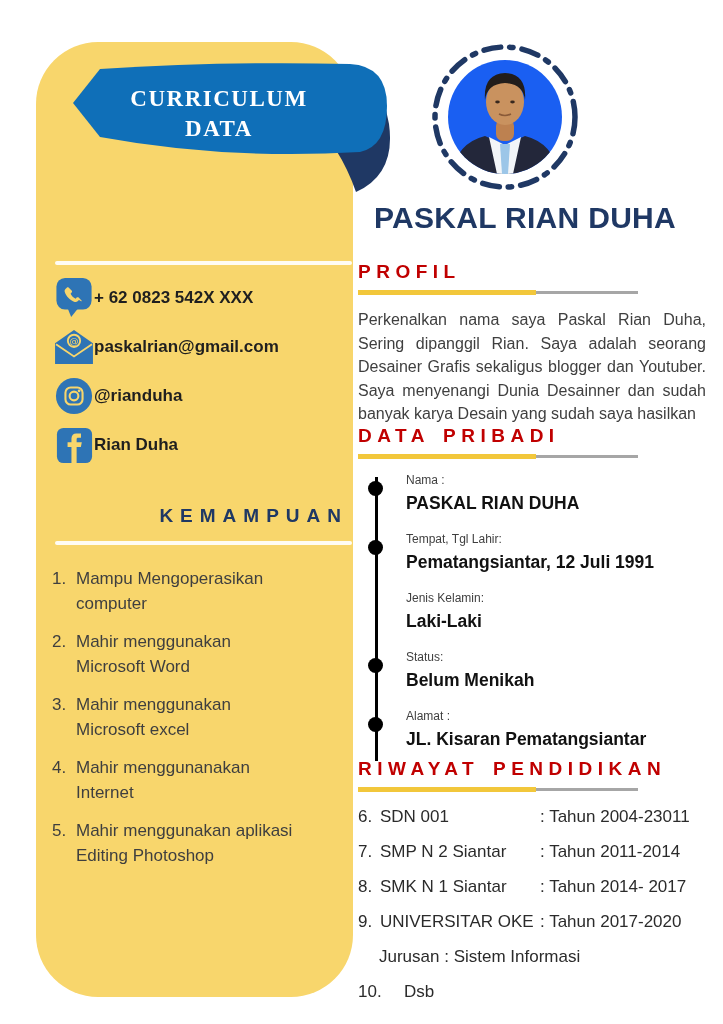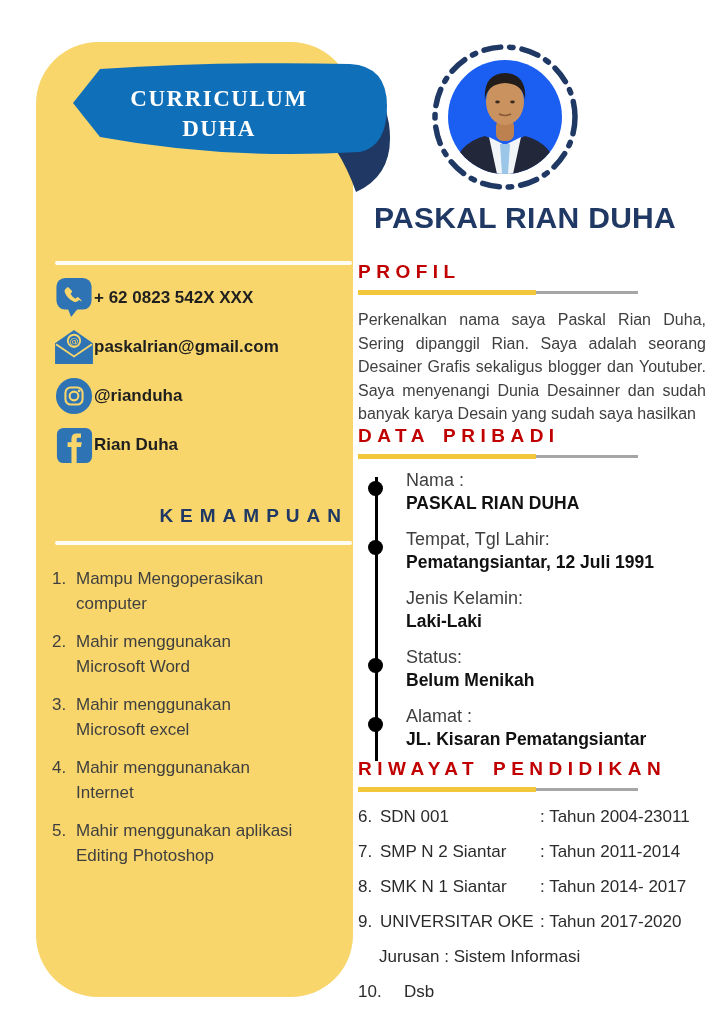--- a/index.html
+++ b/index.html
@@ -53,21 +53,21 @@
   .ul-gray{width:102px;height:3px;background:#A6A6A6;}
   .profil-text{
     margin-top:13px;width:348px;font-size:16px;line-height:23.5px;
     color:#3F3F3F;text-align:justify;
   }
   
   .timeline{position:relative;margin-top:10px;padding-left:48px;}
   .tl-line{position:absolute;left:17px;top:8px;width:3px;height:284px;background:#000;}
   .tl-item{position:relative;margin-bottom:13px;}
   .tl-dot{position:absolute;left:-38px;top:12px;width:15px;height:15px;border-radius:50%;background:#000;}
-  .tl-label{font-size:18px;line-height:22px;color:#3F3F3F;}
+  .tl-label{font-size:12px;line-height:22px;color:#3F3F3F;}
   .tl-value{font-size:17.5px;line-height:24px;font-weight:700;color:#111;}
   
   .edu-rows{margin-top:14px;}
   .edu-row{display:flex;font-size:17px;line-height:21px;color:#2b2b2b;margin-bottom:14px;}
   .edu-num{flex:0 0 22px;}
   .edu-school{flex:0 0 160px;}
   .edu-jurusan{margin-left:21px;font-size:17px;line-height:21px;color:#2b2b2b;margin-bottom:14px;}
   .edu-num-wide{flex:0 0 46px;}
 </style>
 </head>
@@ -76,21 +76,21 @@
 <div class="page">
 
   <div class="panel"></div>
 
   <svg class="ribbon-svg" viewBox="0 0 335 140">
     <path d="M276,92 Q326,90 326,52 L329,66 Q336,116 296,134 Q288,111 276,92 Z" fill="#1F3864"></path>
     <path d="M13,45 L40,11 Q165,3 290,6 Q327,8 327,48 Q327,88 300,94 Q165,102 40,79 Z" fill="#0F6FB8"></path>
   </svg>
   <div class="ribbon-text">
     <div>CURRICULUM</div>
-    <div>DUHA</div>
+    <div>DATA</div>
   </div>
 
   <svg class="photo" viewBox="0 0 156 156">
     <circle cx="78" cy="78" r="70" fill="none" stroke="#1F3864" stroke-width="5.5" stroke-dasharray="17 9 3.5 9" stroke-linecap="round"></circle>
     <clipPath id="photo-clip">
         <circle cx="78" cy="78" r="57"></circle>
       </clipPath>
     <g clip-path="url(#photo-clip)">
       <rect x="21" y="21" width="114" height="114" fill="#1A5FF2"></rect>
       <path d="M24,135 Q30,104 58,97 L78,106 L98,97 Q126,104 132,135 Z" fill="#23273A"></path>

